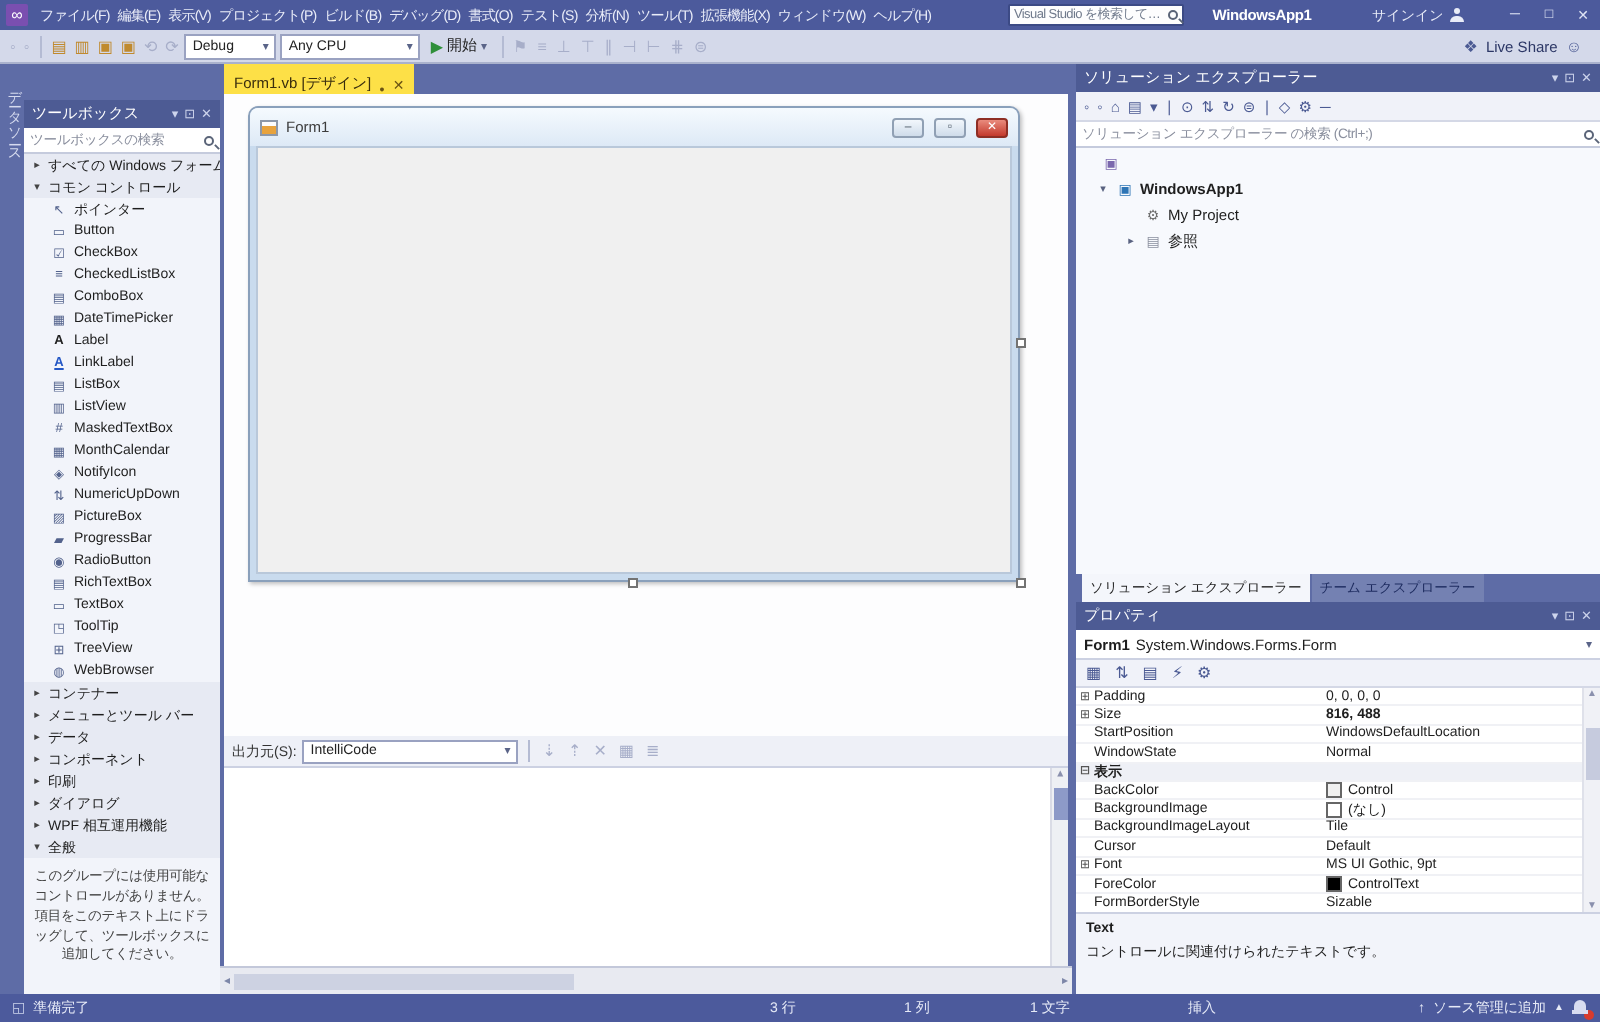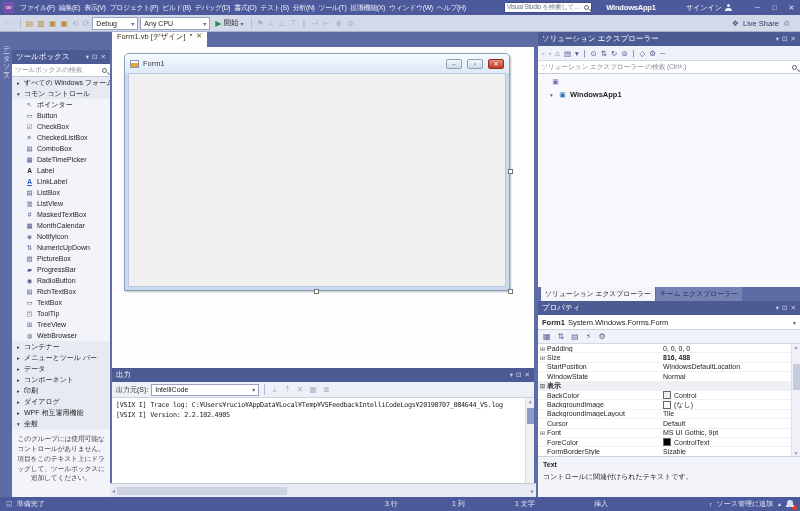--- a/index.html
+++ b/index.html
@@ -68,21 +68,21 @@
   .trow.lnk .lead{color:#2457c5;text-decoration:underline;font-weight:bold;}
   .tb-empty{margin:5px 4px;font-size:6.8px;color:#444;text-align:center;line-height:1.45;letter-spacing:-0.2px;}
   .dock-tabs{position:absolute;left:0;bottom:0;width:100%;height:14px;display:flex;background:#5e6ca6;align-items:stretch;padding-left:4px;gap:1px;}
   .dtab{padding:0 4px;display:flex;align-items:center;font-size:6.8px;white-space:nowrap;overflow:hidden;}
   .dtab.off{background:#7481b2;color:#1c2a5e;}
   .dtab.on{background:#f4f6fb;color:#1e1e1e;}
 
   
   .center{position:absolute;left:110px;top:32px;width:426px;height:465px;display:flex;flex-direction:column;}
   .doctabs{height:15px;display:flex;align-items:stretch;background:#5e6ca6;padding-left:2px;}
-  .doctab{background:#ffffff;color:#3a2e0e;display:flex;align-items:flex-start;gap:4px;padding:0 5px;font-size:7.5px;}
+  .doctab{background:#fde047;color:#3a2e0e;display:flex;align-items:flex-end;gap:4px;padding:0 5px;font-size:7.5px;}
   .doctab .dot{font-size:4.5px;color:#6b5414;}
   .doctab .x{font-size:7px;color:#6b5414;}
   .designer{flex:1;background:#fdfdfe;position:relative;margin:0 2px;}
   .form{position:absolute;left:12px;top:6px;width:386px;height:238px;border:1px solid #8aa0bb;border-radius:5px 5px 0 0;
         background:#c9dbee;box-shadow:1px 1px 2px rgba(0,0,0,0.25);}
   .form-title{height:19px;border-radius:4px 4px 0 0;background:linear-gradient(#f5fafe,#dde9f6);
               display:flex;align-items:center;padding:0 5px;gap:4px;}
   .form-ico{width:9px;height:8px;border:1px solid #8d98a8;background:linear-gradient(#fdfdfd 0 2px,#e8a33d 2px);flex:none;}
   .form-title .cap{font-size:7.5px;color:#3c3c3c;flex:1;}
   .fbtn{width:16px;height:10px;border:1px solid #90a0b4;border-radius:2px;display:flex;align-items:center;justify-content:center;
@@ -452,48 +452,36 @@
           <span class="fbtn close">✕</span>
         </div>
         <div class="form-client"></div>
         <div class="handle" style="right:-4px;top:50%;margin-top:-3px;"></div>
         <div class="handle" style="left:50%;bottom:-4px;margin-left:-3px;"></div>
         <div class="handle" style="right:-4px;bottom:-4px;"></div>
       </div>
     </div>
 
     <div class="output">
-      <div class="twhead">
-        <span>出力</span>
-        <span class="hicons">
-            <span>▾</span>
-            <span>⊡</span>
-            <span>✕</span>
-          </span>
-      </div>
       <div class="out-toolbar">
         <span>出力元(S):</span>
         <div class="combo out-combo">
           <span>IntelliCode</span>
           <span class="car">▾</span>
         </div>
         <span class="tbsep"></span>
         <span style="display:flex;gap:4px;">
           <span class="tbi dim">⇣</span>
             <span class="tbi dim">⇡</span>
             <span class="tbi dim">✕</span>
             <span class="tbi dim">▦</span>
             <span class="tbi dim">≣</span>
         </span>
       </div>
       <div class="out-body">
-        <div>
-          <div class="oline">[VSIX I] Trace log: C:¥Users¥rucio¥AppData¥Local¥Temp¥VSFeedbackIntelliCodeLogs¥20190707_084644_VS.log</div>
-            <div class="oline">[VSIX I] Version: 2.2.102.4905</div>
-        </div>
         <div class="vscroll">
           <span>▲</span>
           <span class="vthumb"></span>
         </div>
       </div>
     </div>
 
     <div class="hscroll">
       <span>◂</span>
       <span class="hthumb"></span>
@@ -538,21 +526,31 @@
               <span class="arr"></span>
               <span class="ticon ic-sol">▣</span>
             </div>
 
             <div class="t t lvl1">
               <span class="arr">▾</span>
               <span class="ticon ic-prj">▣</span>
               <span class="lbl b">WindowsApp1</span>
             </div>
 
-
+            <div class="t t lvl2">
+              <span class="arr"></span>
+              <span class="ticon ic-gear">⚙</span>
+              <span class="lbl">My Project</span>
+            </div>
+
+            <div class="t t lvl2">
+              <span class="arr">▸</span>
+              <span class="ticon ic-ref">▤</span>
+              <span class="lbl">参照</span>
+            </div>
 
 
 
         </div>
       </div>
       <div class="rp-tabs">
         <span class="dtab on">ソリューション エクスプローラー</span>
           <span class="dtab off">チーム エクスプローラー</span>
       </div>
     </div>

